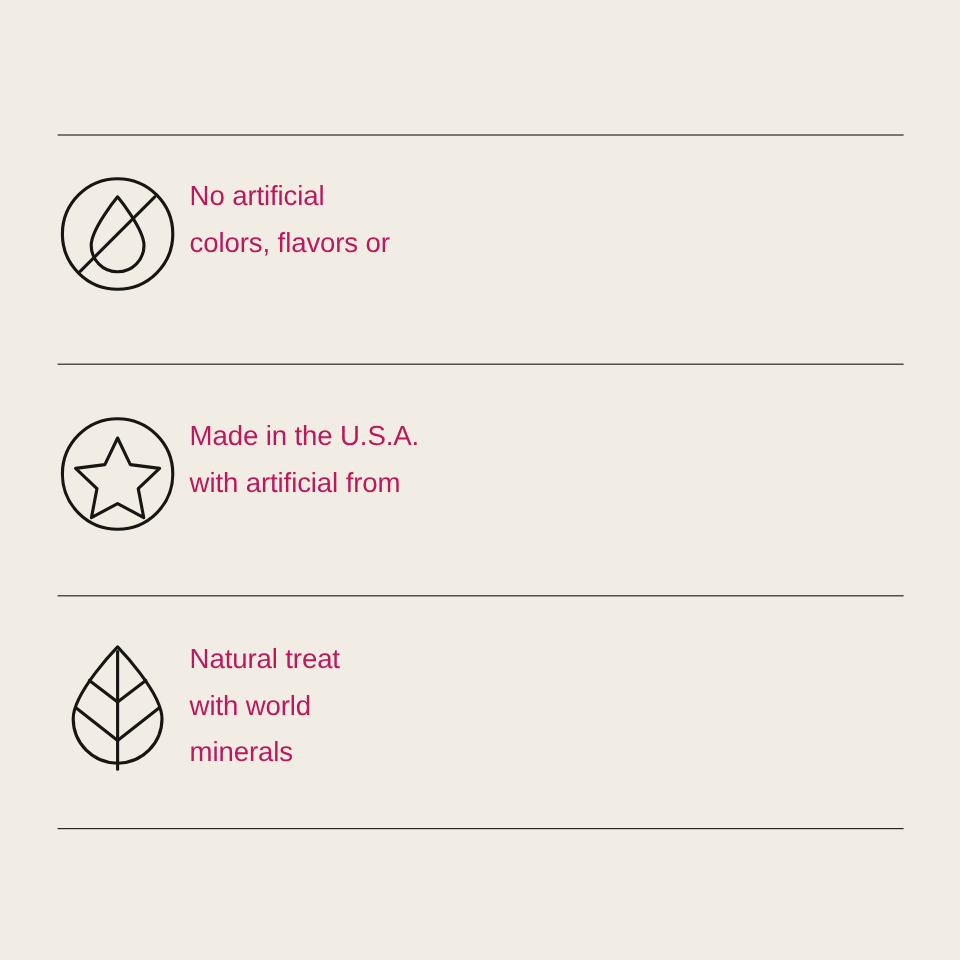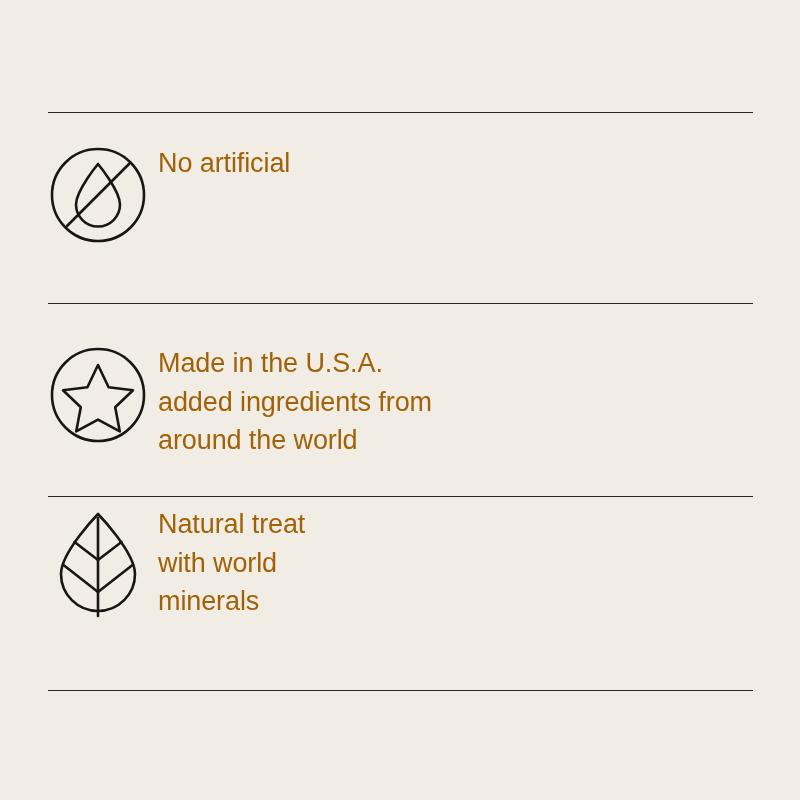--- a/index.html
+++ b/index.html
@@ -39,40 +39,40 @@
   .feature-row {
     position: absolute;
     left: 48px;
     width: 705px;
     display: flex;
     flex-direction: row;
     align-items: flex-start;
   }
   .feature-row.r1 { top: 143px; }
   .feature-row.r2 { top: 343px; }
-  .feature-row.r3 { top: 504px; justify-content: space-between; }
+  .feature-row.r3 { top: 529px; justify-content: space-between; }
 
   .feature-icon {
     width: 110px;
     min-width: 110px;
     display: flex;
     align-items: flex-start;
     justify-content: flex-start;
     padding-top: 2px;
     box-sizing: border-box;
   }
   .feature-icon svg {
     display: block;
     overflow: visible;
   }
 
   .feature-text {
     flex: 1;
-    color: #a16207;
-    font-size: 27px;
+    color: #be185d;
+    font-size: 23px;
     line-height: 38.5px;
     letter-spacing: -0.1px;
     padding-top: 1px;
   }
   .feature-text .tline {
     display: block;
     white-space: pre;
   }
 
   
@@ -94,34 +94,34 @@
         <circle cx="50" cy="50" r="46"></circle>
         <path d="M50 19
                  C50 19 28 45.5 28 59.5
                  A22 22 0 0 0 72 59.5
                  C72 45.5 50 19 50 19 Z"></path>
         <line x1="19" y1="81" x2="81" y2="19"></line>
       </svg>
     </div>
     <div class="feature-text">
       <span class="tline">No artificial</span>
+      <span class="tline">colors, flavors or</span>
     </div>
   </div>
 
   <div class="feature-row r2">
     <div class="feature-icon">
       <svg width="100" height="100" viewBox="0 0 100 100" fill="none" stroke="#181613" stroke-width="2.6" stroke-linecap="round" stroke-linejoin="round" aria-hidden="true">
         <circle cx="50" cy="50" r="46"></circle>
         <polygon points="50,20 60.6,42.2 85,45.3 67.2,62.2 71.8,86.4 50,74.6 28.2,86.4 32.8,62.2 15,45.3 39.4,42.2"></polygon>
       </svg>
     </div>
     <div class="feature-text">
       <span class="tline">Made in the U.S.A.</span>
-      <span class="tline">added ingredients from</span>
-      <span class="tline">around the world</span>
+      <span class="tline">with artificial from</span>
     </div>
   </div>
 
   <div class="feature-row r3">
     <div class="feature-icon">
       <svg width="100" height="112" viewBox="0 0 100 112" fill="none" stroke="#181613" stroke-width="2.6" stroke-linecap="round" stroke-linejoin="round" aria-hidden="true">
 
         <path d="M50 6
                  C50 6 13 44 13 66
                  A37 37 0 0 0 87 66

